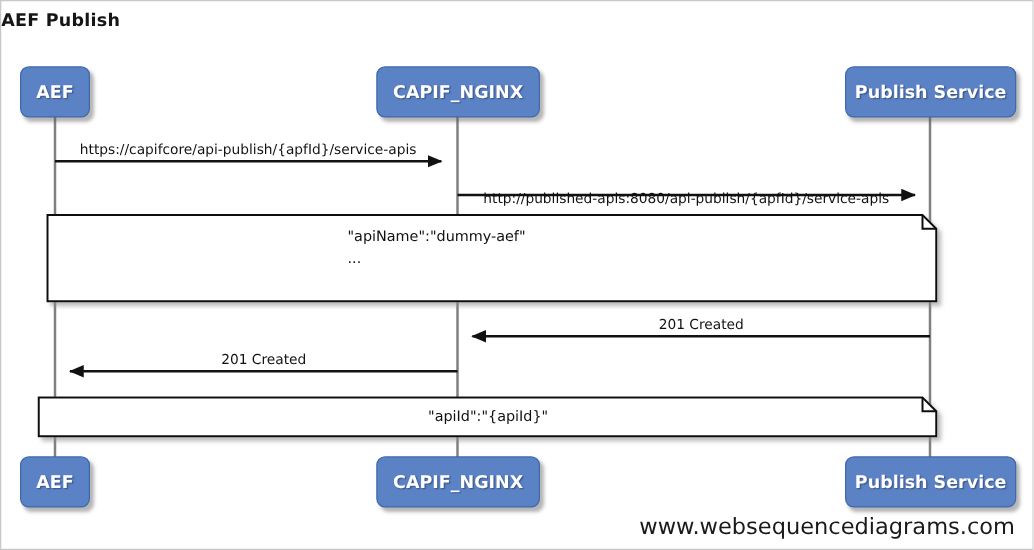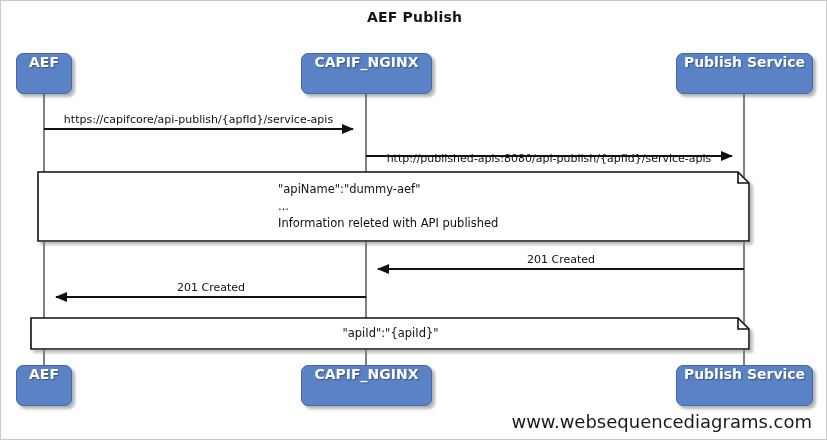--- a/index.html
+++ b/index.html
@@ -24,35 +24,36 @@
     left: 0;
     top: 0;
     width: 827px;
     height: 440px;
   }
   .diagram-title {
     position: absolute;
     left: 0;
     top: 8px;
     width: 827px;
-    text-align: center;
+    text-align: left;
     font-family: "DejaVu Sans", sans-serif;
     font-size: 14px;
     font-weight: bold;
     color: #161616;
     letter-spacing: 0.2px;
   }
   .participant-box {
     position: absolute;
     box-sizing: border-box;
     background: #5b82c4;
     border: 1px solid #3f69ad;
     border-radius: 7px;
     box-shadow: 3px 3px 3px rgba(90,90,90,0.45);
     display: flex;
+    align-items: center;
     justify-content: center;
     color: #ffffff;
     font-family: "DejaVu Sans", sans-serif;
     font-size: 14px;
     font-weight: bold;
     text-shadow: 1px 1px 1px rgba(40,60,100,0.65);
     white-space: nowrap;
   }
   .msg-label {
     position: absolute;
@@ -143,19 +144,18 @@
     <span>Publish Service</span>
   </div>
 
   <div class="msg-label" style="left:43px; top:112px; width:309px;">https://capifcore/api-publish/{apfId}/service-apis</div>
   <div class="msg-label" style="left:365px; top:151px; width:366px;">http://published-apis:8080/api-publish/{apfId}/service-apis</div>
   <div class="msg-label" style="left:377px; top:252px; width:366px;">201 Created</div>
   <div class="msg-label" style="left:55px; top:280px; width:310px;">201 Created</div>
 
   <div class="note-text" style="left:277px; top:181px;">"apiName":"dummy-aef"</div>
   <div class="note-text" style="left:277px; top:198px;">...</div>
-  <div class="note-text" style="left:277px; top:215px;">Information releted with API published</div>
 
   <div class="note-text" style="left:0px; top:325px; width:779px; text-align:center;">"apiId":"{apiId}"</div>
 
   <div class="footer-url">www.websequencediagrams.com</div>
 
 </div>
 
 </body></html>

